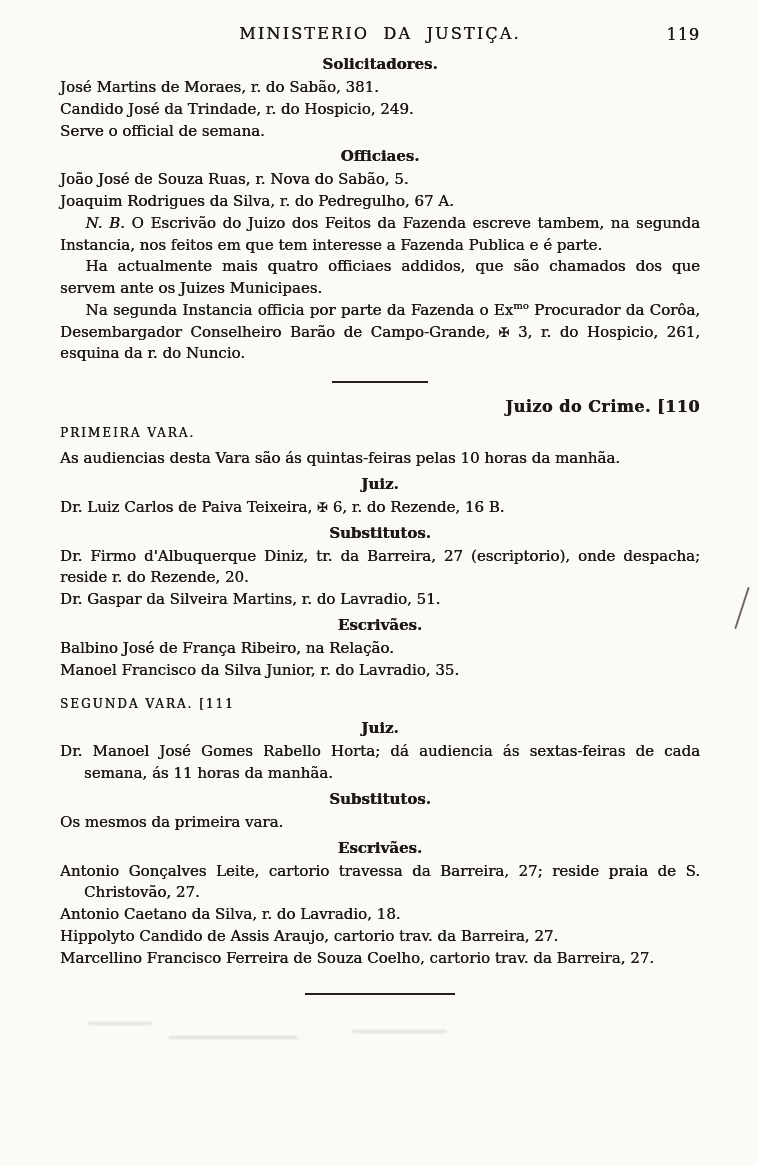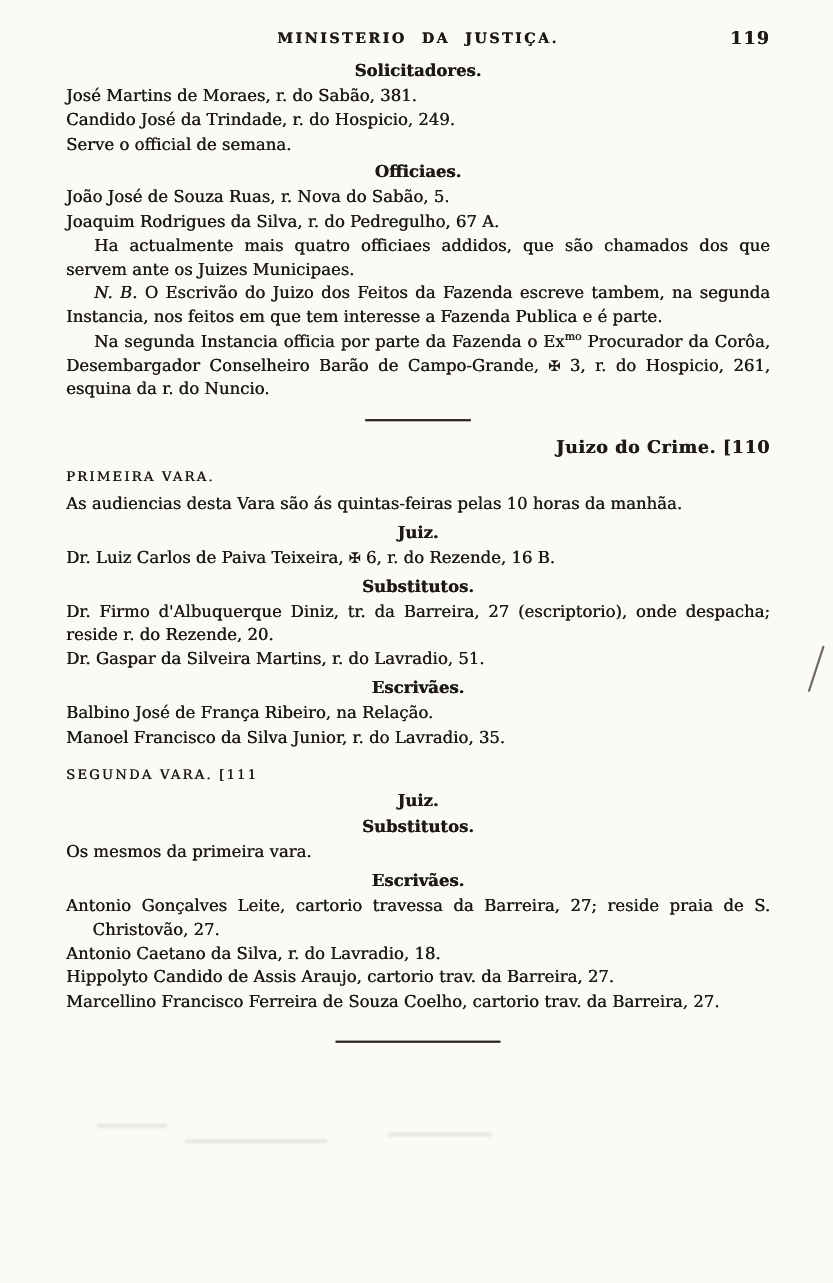--- a/index.html
+++ b/index.html
@@ -14,28 +14,28 @@
     overflow: hidden;
   }
   .page {
     padding: 24px 57px 0 60px;
     position: relative;
     text-shadow: 0.35px 0 0 currentColor; 
   }
   .page-header { position: relative; text-align: center; margin-bottom: 12px; }
   .running-title {
     display: inline-block;
-    font-weight: bold;
-    font-size: 13px;
+    font-weight: normal;
+    font-size: 16px;
     letter-spacing: 2.2px;
     word-spacing: 7px;
   }
   .page-number {
     position: absolute; right: 0; top: 1px;
-    font-weight: bold; font-size: 16px; letter-spacing: 1px;
+    font-weight: normal; font-size: 16px; letter-spacing: 1px;
   }
   .heading-italic {
     text-align: center; font-weight: bold;
     font-size: 15px; margin: 5px 0 4px;
   }
   .heading-bold {
     text-align: right; font-weight: bold; font-size: 16px;
     letter-spacing: 0.5px; margin: 4px 0 10px;
   }
   .heading-caps {
@@ -83,23 +83,23 @@
   <div class="heading-italic">Solicitadores.</div>
   <p class="entry">José Martins de Moraes, r. do Sabão, 381.</p>
   <p class="entry">Candido José da Trindade, r. do Hospicio, 249.</p>
 
   <p class="entry">Serve o official de semana.</p>
 
   <div class="heading-italic">Officiaes.</div>
   <p class="entry">João José de Souza Ruas, r. Nova do Sabão, 5.</p>
   <p class="entry">Joaquim Rodrigues da Silva, r. do Pedregulho, 67 A.</p>
 
+  <p class="para"><span class="nb">N. B.</span><span> O Escrivão do Juizo dos Feitos da Fazenda escreve tambem, na segunda Instancia, nos feitos em que tem interesse a Fazenda Publica e é parte.</span></p>
+
   <p class="para">Ha actualmente mais quatro officiaes addidos, que são chamados dos que servem ante os Juizes Municipaes.</p>
-
-  <p class="para"><span class="nb">N. B.</span><span> O Escrivão do Juizo dos Feitos da Fazenda escreve tambem, na segunda Instancia, nos feitos em que tem interesse a Fazenda Publica e é parte.</span></p>
 
   <p class="para"><span>Na segunda Instancia officia por parte da Fazenda o Ex</span><sup>mo</sup><span> Procurador da Corôa, Desembargador Conselheiro Barão de Campo-Grande, </span><span class="dingbat">✠</span><span> 3, r. do Hospicio, 261, esquina da r. do Nuncio.</span></p>
 
   <div class="rule r1"></div>
 
   <div class="heading-bold">Juizo do Crime. [110</div>
 
   <div class="heading-caps">PRIMEIRA VARA.</div>
   <p class="entry">As audiencias desta Vara são ás quintas-feiras pelas 10 horas da manhãa.</p>
 
@@ -110,20 +110,21 @@
   <p class="entry">Dr. Firmo d'Albuquerque Diniz, tr. da Barreira, 27 (escriptorio), onde despacha; reside r. do Rezende, 20.</p>
   <p class="entry">Dr. Gaspar da Silveira Martins, r. do Lavradio, 51.</p>
 
   <div class="heading-italic">Escrivães.</div>
   <p class="entry">Balbino José de França Ribeiro, na Relação.</p>
   <p class="entry">Manoel Francisco da Silva Junior, r. do Lavradio, 35.</p>
 
   <div class="heading-caps spaced">SEGUNDA VARA. [111</div>
 
   <div class="heading-italic">Juiz.</div>
+  <p class="entry hang">Dr. Manoel José Gomes Rabello Horta; dá audiencia ás sextas-feiras de cada semana, ás 11 horas da manhãa.</p>
 
   <div class="heading-italic">Substitutos.</div>
   <p class="entry">Os mesmos da primeira vara.</p>
 
   <div class="heading-italic">Escrivães.</div>
   <p class="entry hang">Antonio Gonçalves Leite, cartorio travessa da Barreira, 27; reside praia de S. Christovão, 27.</p>
   <p class="entry">Antonio Caetano da Silva, r. do Lavradio, 18.</p>
   <p class="entry">Hippolyto Candido de Assis Araujo, cartorio trav. da Barreira, 27.</p>
   <p class="entry">Marcellino Francisco Ferreira de Souza Coelho, cartorio trav. da Barreira, 27.</p>
 

